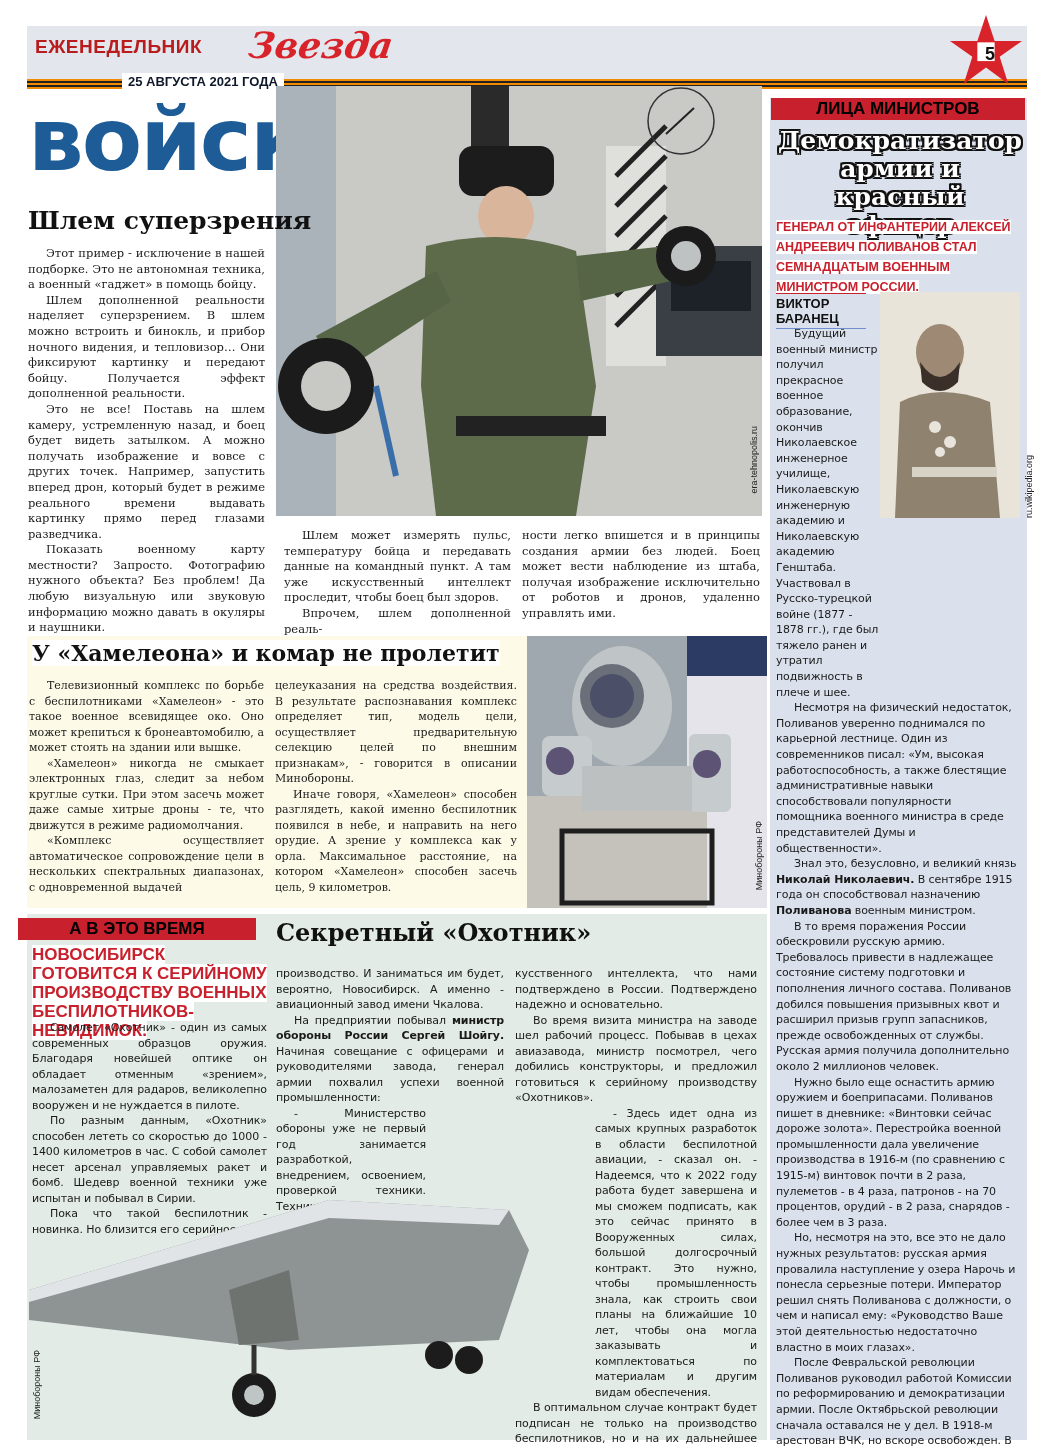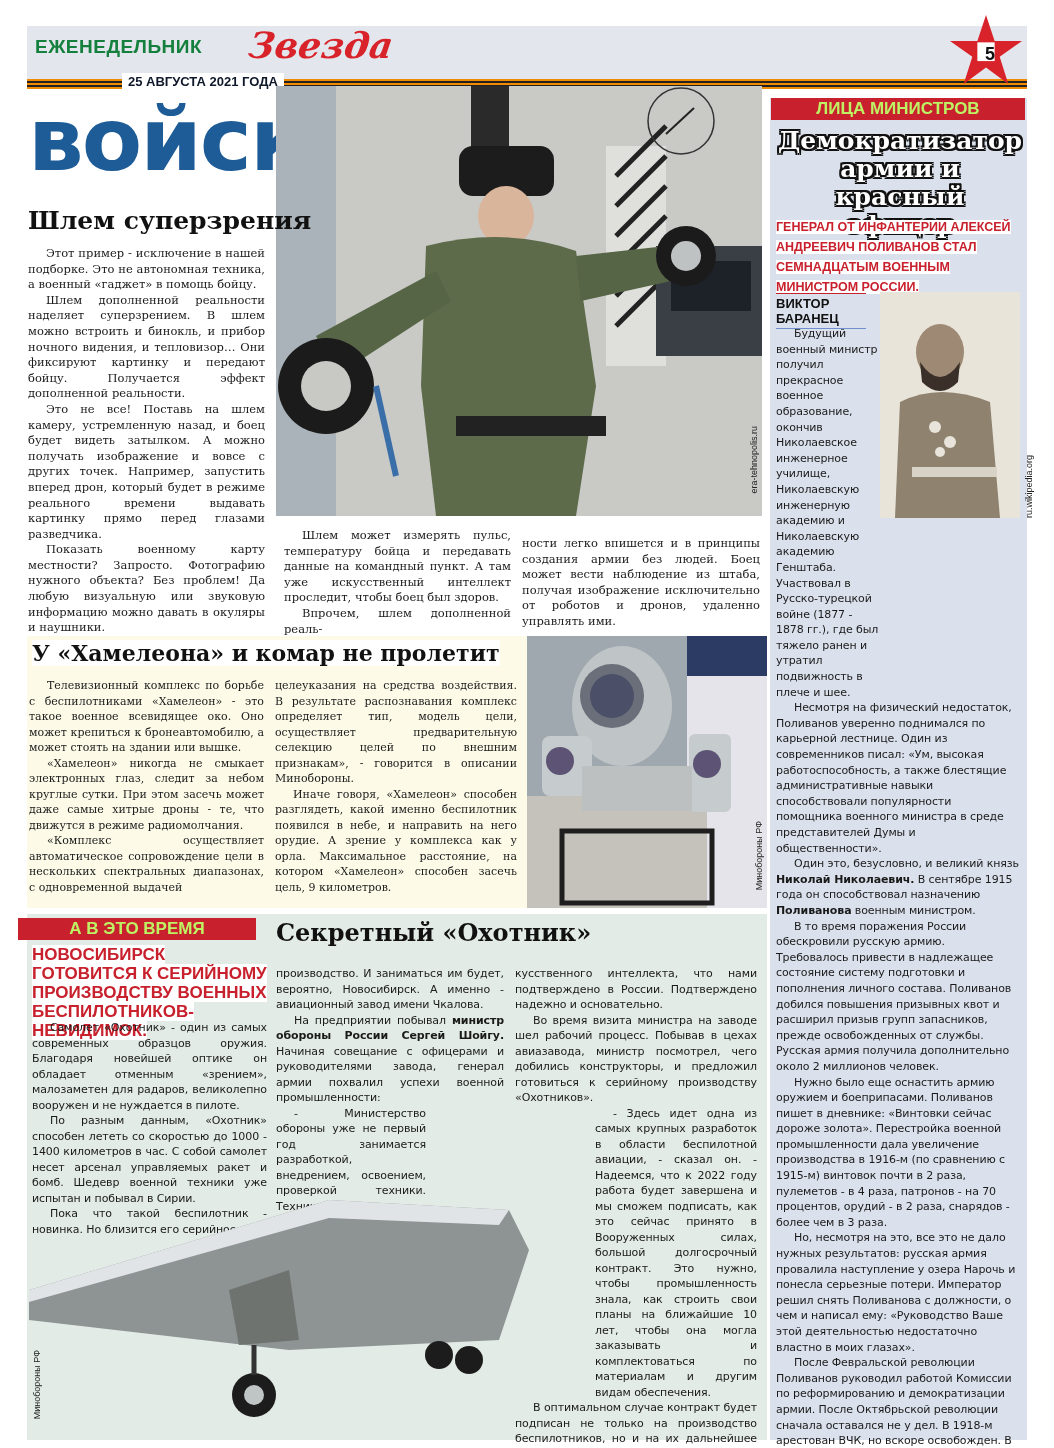--- a/index.html
+++ b/index.html
@@ -1,21 +1,21 @@
 <!DOCTYPE html>
 <html><head>
 <meta charset="utf-8">
 <style>
   * { box-sizing: border-box; margin: 0; padding: 0; }
   html, body { width: 1054px; height: 1448px; background: #ffffff; overflow: hidden; }
   body { position: relative; font-family: "DejaVu Serif", serif; color: #1a1a1a; }
 
   
   .masthead { position: absolute; left: 27px; top: 26px; width: 1000px; height: 56px; background: #e3e6ec; }
-  .weekly { position: absolute; left: 8px; top: 10px; font-family: "Liberation Sans", sans-serif; font-weight: bold; font-size: 19px; color: #15803d; letter-spacing: 0.5px; }
+  .weekly { position: absolute; left: 8px; top: 10px; font-family: "Liberation Sans", sans-serif; font-weight: bold; font-size: 19px; color: #b91c1c; letter-spacing: 0.5px; }
   .zvezda { position: absolute; left: 222px; top: -2px; font-family: "DejaVu Serif", serif; font-style: italic; font-weight: bold; font-size: 36px; color: #d8232a; transform: skewX(-8deg); }
   .ribbon { position: absolute; left: 27px; top: 79px; width: 1000px; height: 10px;
     background: repeating-linear-gradient(180deg, #f08a00 0 2px, #222 2px 4px); }
   .date-box { position: absolute; left: 122px; top: 73px; background: #ffffff; padding: 0 6px; height: 18px; line-height: 18px;
     font-family: "Liberation Sans", sans-serif; font-size: 13px; font-weight: bold; color: #0f172a; }
   .page-star { position: absolute; left: 950px; top: 14px; width: 72px; height: 74px; }
   .page-star svg { width: 100%; height: 100%; }
   .page-num { position: absolute; left: 985px; top: 44px; font-family: "Liberation Sans", sans-serif; font-weight: bold; font-size: 18px; color: #111; }
 
   
@@ -30,21 +30,21 @@
   .headline { font-family: "DejaVu Serif", serif; font-weight: bold; color: #111; }
   .col { position: absolute; font-family: "DejaVu Serif", serif; font-size: 11.5px; line-height: 15.6px; text-align: justify; }
   .col p { text-indent: 18px; }
   .col-sans { font-family: "DejaVu Sans", sans-serif; font-size: 11px; line-height: 15.5px; letter-spacing: -0.1px; }
 
   
   .cham-bg { position: absolute; left: 27px; top: 636px; width: 500px; height: 272px; background: #fdfbe8; }
 
   
   .okh-bg { position: absolute; left: 27px; top: 914px; width: 740px; height: 526px; background: #e3ebe6; }
-  .red-banner { position: absolute; background: #c8202c; color: #bef264; font-family: "Liberation Sans", sans-serif; font-weight: bold; text-align: center; }
+  .red-banner { position: absolute; background: #c8202c; color: #000000; font-family: "Liberation Sans", sans-serif; font-weight: bold; text-align: center; }
   .red-lead { font-family: "Liberation Sans", sans-serif; font-weight: bold; color: #c8202c; text-transform: uppercase; background: #fff; }
 
   
   .right-bg { position: absolute; left: 770px; top: 98px; width: 257px; height: 1342px; background: #dbe1ec; }
   .dem-title { position: absolute; left: 778px; top: 127px; width: 244px; font-family: "DejaVu Serif", serif; font-weight: bold; font-size: 25px; line-height: 28px; color: #fff; text-align: center;
     text-shadow: -2px -2px 0 #111, 2px -2px 0 #111, -2px 2px 0 #111, 2px 2px 0 #111, 0 2px 0 #111, 0 -2px 0 #111, 2px 0 0 #111, -2px 0 0 #111; }
   .author { position: absolute; left: 776px; top: 293px; width: 90px; font-family: "Liberation Sans", sans-serif; font-weight: bold; font-size: 13px; color: #111; border-top: 1px solid #c8202c; border-bottom: 1px solid #6f8fce; padding: 2px 0; }
   .portrait { position: absolute; left: 880px; top: 292px; width: 140px; height: 226px; background: linear-gradient(180deg, #e8e3da 0%, #b7ab9a 30%, #8c7f6d 60%, #a69a87 100%); overflow: hidden; }
   b { font-weight: bold; }
 </style>
@@ -104,21 +104,21 @@
 <div class="col" style="left:28px;top:246px;width:237px;">
   <p>Этот пример - исключение в нашей подборке. Это не автономная техника, а военный «гаджет» в помощь бойцу.</p>
   <p>Шлем дополненной реальности наделяет суперзрением. В шлем можно встроить и бинокль, и прибор ночного видения, и тепловизор… Они фиксируют картинку и передают бойцу. Получается эффект дополненной реальности.</p>
   <p>Это не все! Поставь на шлем камеру, устремленную назад, и боец будет видеть затылком. А можно получать изображение и вовсе с других точек. Например, запустить вперед дрон, который будет в режиме реального времени выдавать картинку прямо перед глазами разведчика.</p>
   <p>Показать военному карту местности? Запросто. Фотографию нужного объекта? Без проблем! Да любую визуальную или звуковую информацию можно давать в окуляры и наушники.</p>
 </div>
 <div class="col" style="left:284px;top:528px;width:227px;">
   <p>Шлем может измерять пульс, температуру бойца и передавать данные на командный пункт. А там уже искусственный интеллект проследит, чтобы боец был здоров.</p>
   <p>Впрочем, шлем дополненной реаль-</p>
 </div>
-<div class="col" style="left:522px;top:528px;width:238px;margin-top:8px;">
+<div class="col" style="left:522px;top:528px;width:238px;">
   <p style="text-indent:0">ности легко впишется и в принципы создания армии без людей. Боец может вести наблюдение из штаба, получая изображение исключительно от роботов и дронов, удаленно управлять ими.</p>
 </div>
 
 <div class="cham-bg"></div>
 <div class="headline" style="position:absolute;left:32px;top:640px;font-size:22px;background:#fff;padding:0 0;">У «Хамелеона» и комар не пролетит</div>
 <div class="col" style="left:29px;top:678px;width:235px;font-size:11px;line-height:15.5px;">
   <p>Телевизионный комплекс по борьбе с беспилотниками «Хамелеон» - это такое военное всевидящее око. Оно может крепиться к бронеавтомобилю, а может стоять на здании или вышке.</p>
   <p>«Хамелеон» никогда не смыкает электронных глаз, следит за небом круглые сутки. При этом засечь может даже самые хитрые дроны - те, что движутся в режиме радиомолчания.</p>
   <p>«Комплекс осуществляет автоматическое сопровождение цели в нескольких спектральных диапазонах, с одновременной выдачей</p>
 </div>
@@ -200,19 +200,19 @@
         <circle cx="70" cy="150" r="6"></circle>
         <circle cx="60" cy="160" r="5"></circle>
       </g>
   </svg>
 </div>
 <span class="credit-v" style="left:1024px;top:455px;">ru.wikipedia.org</span>
 <div class="col col-sans" style="left:776px;top:324px;width:100px;text-align:left;"></div>
 <div class="col col-sans" style="left:776px;top:326px;width:244px;text-align:left;font-size:11px;line-height:15.6px;">
   <p style="padding-right:138px;">Будущий военный министр получил прекрасное военное образование, окончив Николаевское инженерное училище, Николаевскую инженерную академию и Николаевскую академию Генштаба. Участвовал в Русско-турецкой войне (1877 - 1878 гг.), где был тяжело ранен и утратил подвижность в плече и шее.</p>
   <p>Несмотря на физический недостаток, Поливанов уверенно поднимался по карьерной лестнице. Один из современников писал: «Ум, высокая работоспособность, а также блестящие административные навыки способствовали популярности помощника военного министра в среде представителей Думы и общественности».</p>
-  <p><span>Один это, безусловно, и великий князь </span><b>Николай Николаевич.</b><span> В сентябре 1915 года он способствовал назначению </span><b>Поливанова</b><span> военным министром.</span></p>
+  <p><span>Знал это, безусловно, и великий князь </span><b>Николай Николаевич.</b><span> В сентябре 1915 года он способствовал назначению </span><b>Поливанова</b><span> военным министром.</span></p>
   <p>В то время поражения России обескровили русскую армию. Требовалось привести в надлежащее состояние систему подготовки и пополнения личного состава. Поливанов добился повышения призывных квот и расширил призыв групп запасников, прежде освобожденных от службы. Русская армия получила дополнительно около 2 миллионов человек.</p>
   <p>Нужно было еще оснастить армию оружием и боеприпасами. Поливанов пишет в дневнике: «Винтовки сейчас дороже золота». Перестройка военной промышленности дала увеличение производства в 1916-м (по сравнению с 1915-м) винтовок почти в 2 раза, пулеметов - в 4 раза, патронов - на 70 процентов, орудий - в 2 раза, снарядов - более чем в 3 раза.</p>
   <p>Но, несмотря на это, все это не дало нужных результатов: русская армия провалила наступление у озера Нарочь и понесла серьезные потери. Император решил снять Поливанова с должности, о чем и написал ему: «Руководство Ваше этой деятельностью недостаточно властно в моих глазах».</p>
   <p>После Февральской революции Поливанов руководил работой Комиссии по реформированию и демократизации армии. После Октябрьской революции сначала оставался не у дел. В 1918-м арестован ВЧК, но вскоре освобожден. В 1920 году вступил в Красную армию (даже стал членом Особого совещания при Главкоме РККА).</p>
 
 </div>
 
 </body></html>

